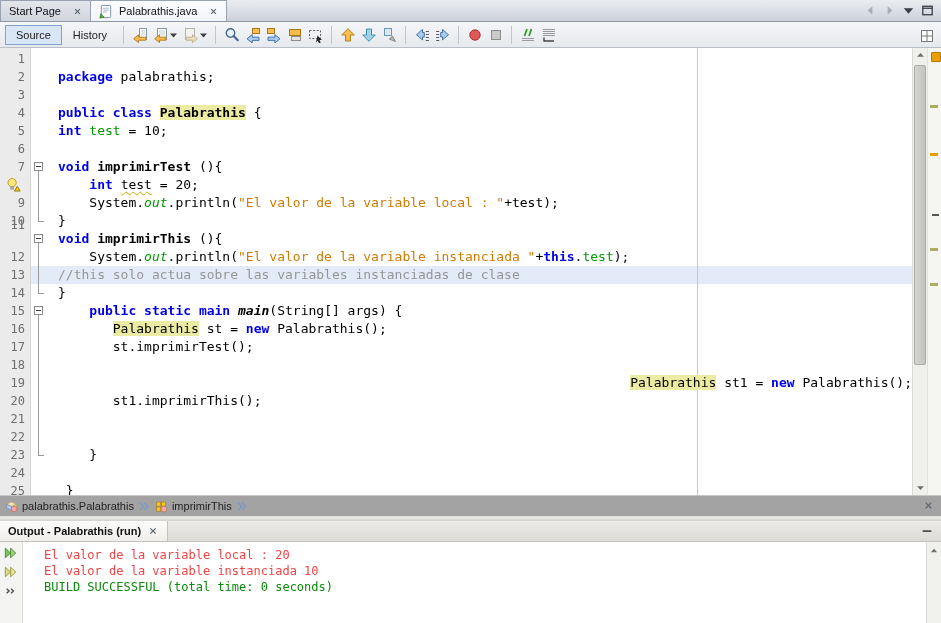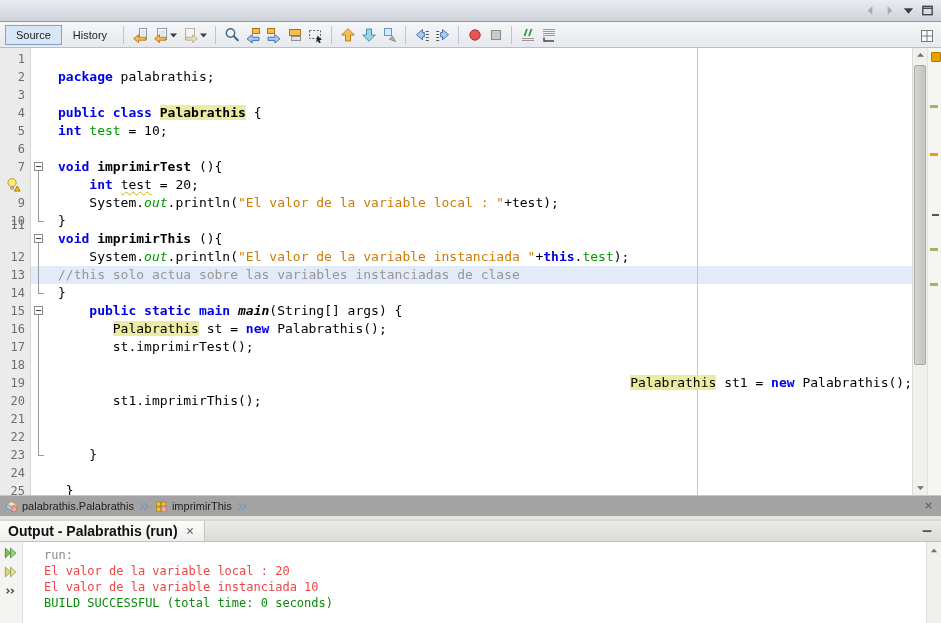--- a/index.html
+++ b/index.html
@@ -87,39 +87,64 @@
   .bc-label{font-size:11px;color:#222;}
   .bc-close{margin-left:auto;width:14px;height:14px;}
 
   .splitter{height:5px;background:linear-gradient(#ECECEA,#D2D2CE);border-top:1px solid #DFDFDC;box-sizing:border-box;}
 
   
   .output-header{height:21px;background:linear-gradient(#EDEBE8,#DDDBD7);
     border-bottom:1px solid #C4C2BE;box-sizing:border-box;display:flex;align-items:stretch;}
   .output-tab{display:flex;align-items:center;gap:6px;padding:0 8px;
     background:linear-gradient(#FCFCFB,#EFEEEB);border-right:1px solid #C4C2BE;}
-  .output-tab .olabel{font-weight:bold;font-size:14px;color:#111;}
+  .output-tab .olabel{font-weight:bold;font-size:11px;color:#111;}
   .output-min{margin-left:auto;display:flex;align-items:center;padding-right:7px;}
   .output-body{position:relative;height:81px;background:#fff;}
   .rail{position:absolute;left:0;top:0;bottom:0;width:23px;background:#F4F4F2;
     border-right:1px solid #DCDCD8;box-sizing:border-box;
     display:flex;flex-direction:column;align-items:center;padding-top:3px;gap:4px;}
   .ricon{width:18px;height:15px;display:flex;align-items:center;justify-content:center;}
   .output-text{position:absolute;left:24px;top:0;right:16px;bottom:0;padding:5px 0 0 20px;
     font-family:"DejaVu Sans Mono",monospace;font-size:12px;line-height:16px;white-space:pre;}
   .oline.muted{color:#8A8A8A;}
   .oline.plain{color:#ef4444;}
   .oline.success{color:#0B8A0B;}
   .output-scroll{position:absolute;right:0;top:0;bottom:0;width:15px;background:#F0F0ED;
     border-left:1px solid #DADAD6;box-sizing:border-box;}
 </style>
 </head>
 <body>
 
 <div class="tabbar">
+  <div id="tabs" style="display:flex;align-items:flex-end;height:22px;">
+      <div class="tab">
+        <span class="tlabel">Start Page</span>
+        <span class="close">
+          <svg width="11" height="11" viewBox="0 0 16 16">
+            <path d="M4.5,4.5 L11.5,11.5 M11.5,4.5 L4.5,11.5" stroke="#5A6570" stroke-width="1.6" fill="none"></path>
+          </svg>
+        </span>
+      </div>
+      <div class="tab active">
+        <span>
+          <svg width="15" height="15" viewBox="0 0 16 16">
+            <rect x="3.5" y="1.5" width="10" height="13" rx="1" fill="#FFFFFF" stroke="#7A8FA8"></rect>
+            <path d="M5.5 4.5h6M5.5 6.5h6M5.5 8.5h4" stroke="#9FB6CC" stroke-width="1" fill="none"></path>
+            <path d="M2,15 l1,-4.6 3.6,3.6 z" fill="#58B038" stroke="#2E7A1E" stroke-width="0.8"></path>
+          </svg>
+        </span>
+        <span class="tlabel">Palabrathis.java</span>
+        <span class="close">
+          <svg width="11" height="11" viewBox="0 0 16 16">
+            <path d="M4.5,4.5 L11.5,11.5 M11.5,4.5 L4.5,11.5" stroke="#5A6570" stroke-width="1.6" fill="none"></path>
+          </svg>
+        </span>
+      </div>
+    </div>
   <div class="tabbar-controls" id="tab-controls">
       <span class="cicon">
         <svg width="15" height="15" viewBox="0 0 16 16">
           <path d="M10,3.5 L5,8 L10,12.5 z" fill="#A7ADB5"></path>
         </svg>
       </span>
       <span class="cicon">
         <svg width="15" height="15" viewBox="0 0 16 16">
           <path d="M6,3.5 L11,8 L6,12.5 z" fill="#A7ADB5"></path>
         </svg>
@@ -441,21 +466,21 @@
           <path d="M1.5,2.5 l6,5.5 -6,5.5 z" fill="#DADA84" stroke="#8E8E3A" stroke-width="0.9"></path>
           <path d="M7.5,2.5 l6,5.5 -6,5.5 z" fill="#E4E49A" stroke="#8E8E3A" stroke-width="0.9"></path>
         </svg>
       </span>
       <span class="ricon">
         <svg width="14" height="14" viewBox="0 0 16 16">
           <path d="M3,5.5 l2.8,2.5 -2.8,2.5 M8,5.5 l2.8,2.5 -2.8,2.5" fill="none" stroke="#505050" stroke-width="1.6"></path>
         </svg>
       </span>
     </div>
-  <div class="output-text" id="output-text"><div class="oline muted">run:</div><div class="oline plain">El valor de la variable local : 20</div><div class="oline plain">El valor de la variable instanciada 10</div><div class="oline success">BUILD SUCCESSFUL (total time: 0 seconds)</div></div>
+  <div class="output-text" id="output-text"><div class="oline plain">El valor de la variable local : 20</div><div class="oline plain">El valor de la variable instanciada 10</div><div class="oline success">BUILD SUCCESSFUL (total time: 0 seconds)</div></div>
   <div class="output-scroll">
     <div class="varrow" style="top:1px;" id="os-up">
         <svg width="12" height="12" viewBox="0 0 16 16">
           <path d="M8,5 l4.2,4.6 h-8.4 z" fill="#6E6E6E"></path>
         </svg>
       </div>
   </div>
 </div>
 
 </body></html>

